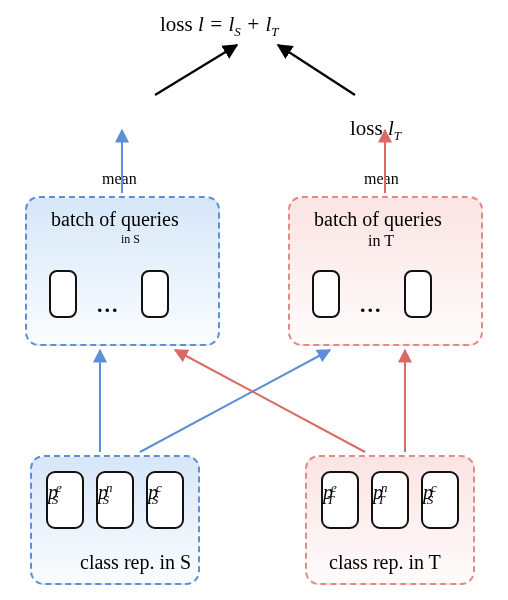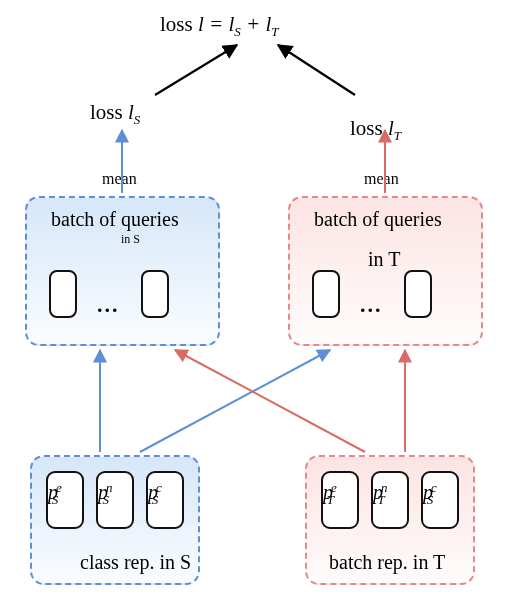--- a/index.html
+++ b/index.html
@@ -71,59 +71,56 @@
 </style>
 </head>
 <body>
 
 <div class="canvas">
 
   <div class="text" style="left:160px; top:12px;">
     <span>loss </span><span class="ital">l = l</span><span class="sub">S</span><span class="ital"> + l</span><span class="sub">T</span>
   </div>
 
-  <div class="text" style="left:90px; top:100px;">
-    <span>loss </span><span class="ital">l</span><span class="sub">S</span>
-  </div>
 
   <div class="text" style="left:350px; top:116px;">
     <span>loss </span><span class="ital">l</span><span class="sub">T</span>
   </div>
 
   <div class="text" style="left:102px; top:170px; font-size:16px;">mean</div>
   <div class="text" style="left:364px; top:170px; font-size:16px;">mean</div>
 
   <div class="box box-blue" style="left:25px; top:196px; width:195px; height:150px;">
     <div class="text" style="left:24px; top:10px; position:absolute; font-size:20px;">batch of queries</div>
     <div class="text" style="left:94px; top:34px; position:absolute; font-size:12px;">in S</div>
     <div class="mini" style="left:22px; top:72px;"></div>
     <div class="dots" style="left:70px; top:94px;">...</div>
     <div class="mini" style="left:114px; top:72px;"></div>
   </div>
 
   <div class="box box-red" style="left:288px; top:196px; width:195px; height:150px;">
     <div class="text" style="left:24px; top:10px; position:absolute; font-size:20px;">batch of queries</div>
-    <div class="text" style="left:78px; top:34px; position:absolute; font-size:20px;margin-top:16px;">in T</div>
+    <div class="text" style="left:78px; top:34px; position:absolute; font-size:16px;">in T</div>
     <div class="mini" style="left:22px; top:72px;"></div>
     <div class="dots" style="left:70px; top:94px;">...</div>
     <div class="mini" style="left:114px; top:72px;"></div>
   </div>
 
   <div class="box box-blue" style="left:30px; top:455px; width:170px; height:130px;">
     <div class="mini-p" style="left:14px; top:14px;"><span class="ital">p</span><span class="sup" style="margin-left:-2px;">e</span><span class="sub" style="margin-left:-10px;">S</span></div>
     <div class="mini-p" style="left:64px; top:14px;"><span class="ital">p</span><span class="sup" style="margin-left:-2px;">n</span><span class="sub" style="margin-left:-10px;">S</span></div>
     <div class="mini-p" style="left:114px; top:14px;"><span class="ital">p</span><span class="sup" style="margin-left:-2px;">c</span><span class="sub" style="margin-left:-10px;">S</span></div>
     <div class="text" style="left:22px; top:94px; position:absolute; font-size:20px;margin-left:26px;">class rep. in S</div>
   </div>
 
   <div class="box box-red" style="left:305px; top:455px; width:170px; height:130px;">
     <div class="mini-p" style="left:14px; top:14px;"><span class="ital">p</span><span class="sup" style="margin-left:-2px;">e</span><span class="sub" style="margin-left:-10px;">T</span></div>
     <div class="mini-p" style="left:64px; top:14px;"><span class="ital">p</span><span class="sup" style="margin-left:-2px;">n</span><span class="sub" style="margin-left:-10px;">T</span></div>
     <div class="mini-p" style="left:114px; top:14px;"><span class="ital">p</span><span class="sup" style="margin-left:-2px;">c</span><span class="sub" style="margin-left:-10px;">S</span></div>
-    <div class="text" style="left:22px; top:94px; position:absolute; font-size:20px;">batch rep. in T</div>
+    <div class="text" style="left:22px; top:94px; position:absolute; font-size:20px;">class rep. in T</div>
   </div>
 
   <svg class="arrows">
     <defs>
       <marker id="ah-black" viewBox="0 0 10 10" refX="9" refY="5" markerWidth="7" markerHeight="7" orient="auto-start-reverse">
         <path d="M0,0 L10,5 L0,10 z" fill="#000"></path>
       </marker>
       <marker id="ah-blue" viewBox="0 0 10 10" refX="9" refY="5" markerWidth="7" markerHeight="7" orient="auto-start-reverse">
         <path d="M0,0 L10,5 L0,10 z" fill="#5c8fd6"></path>
       </marker>

